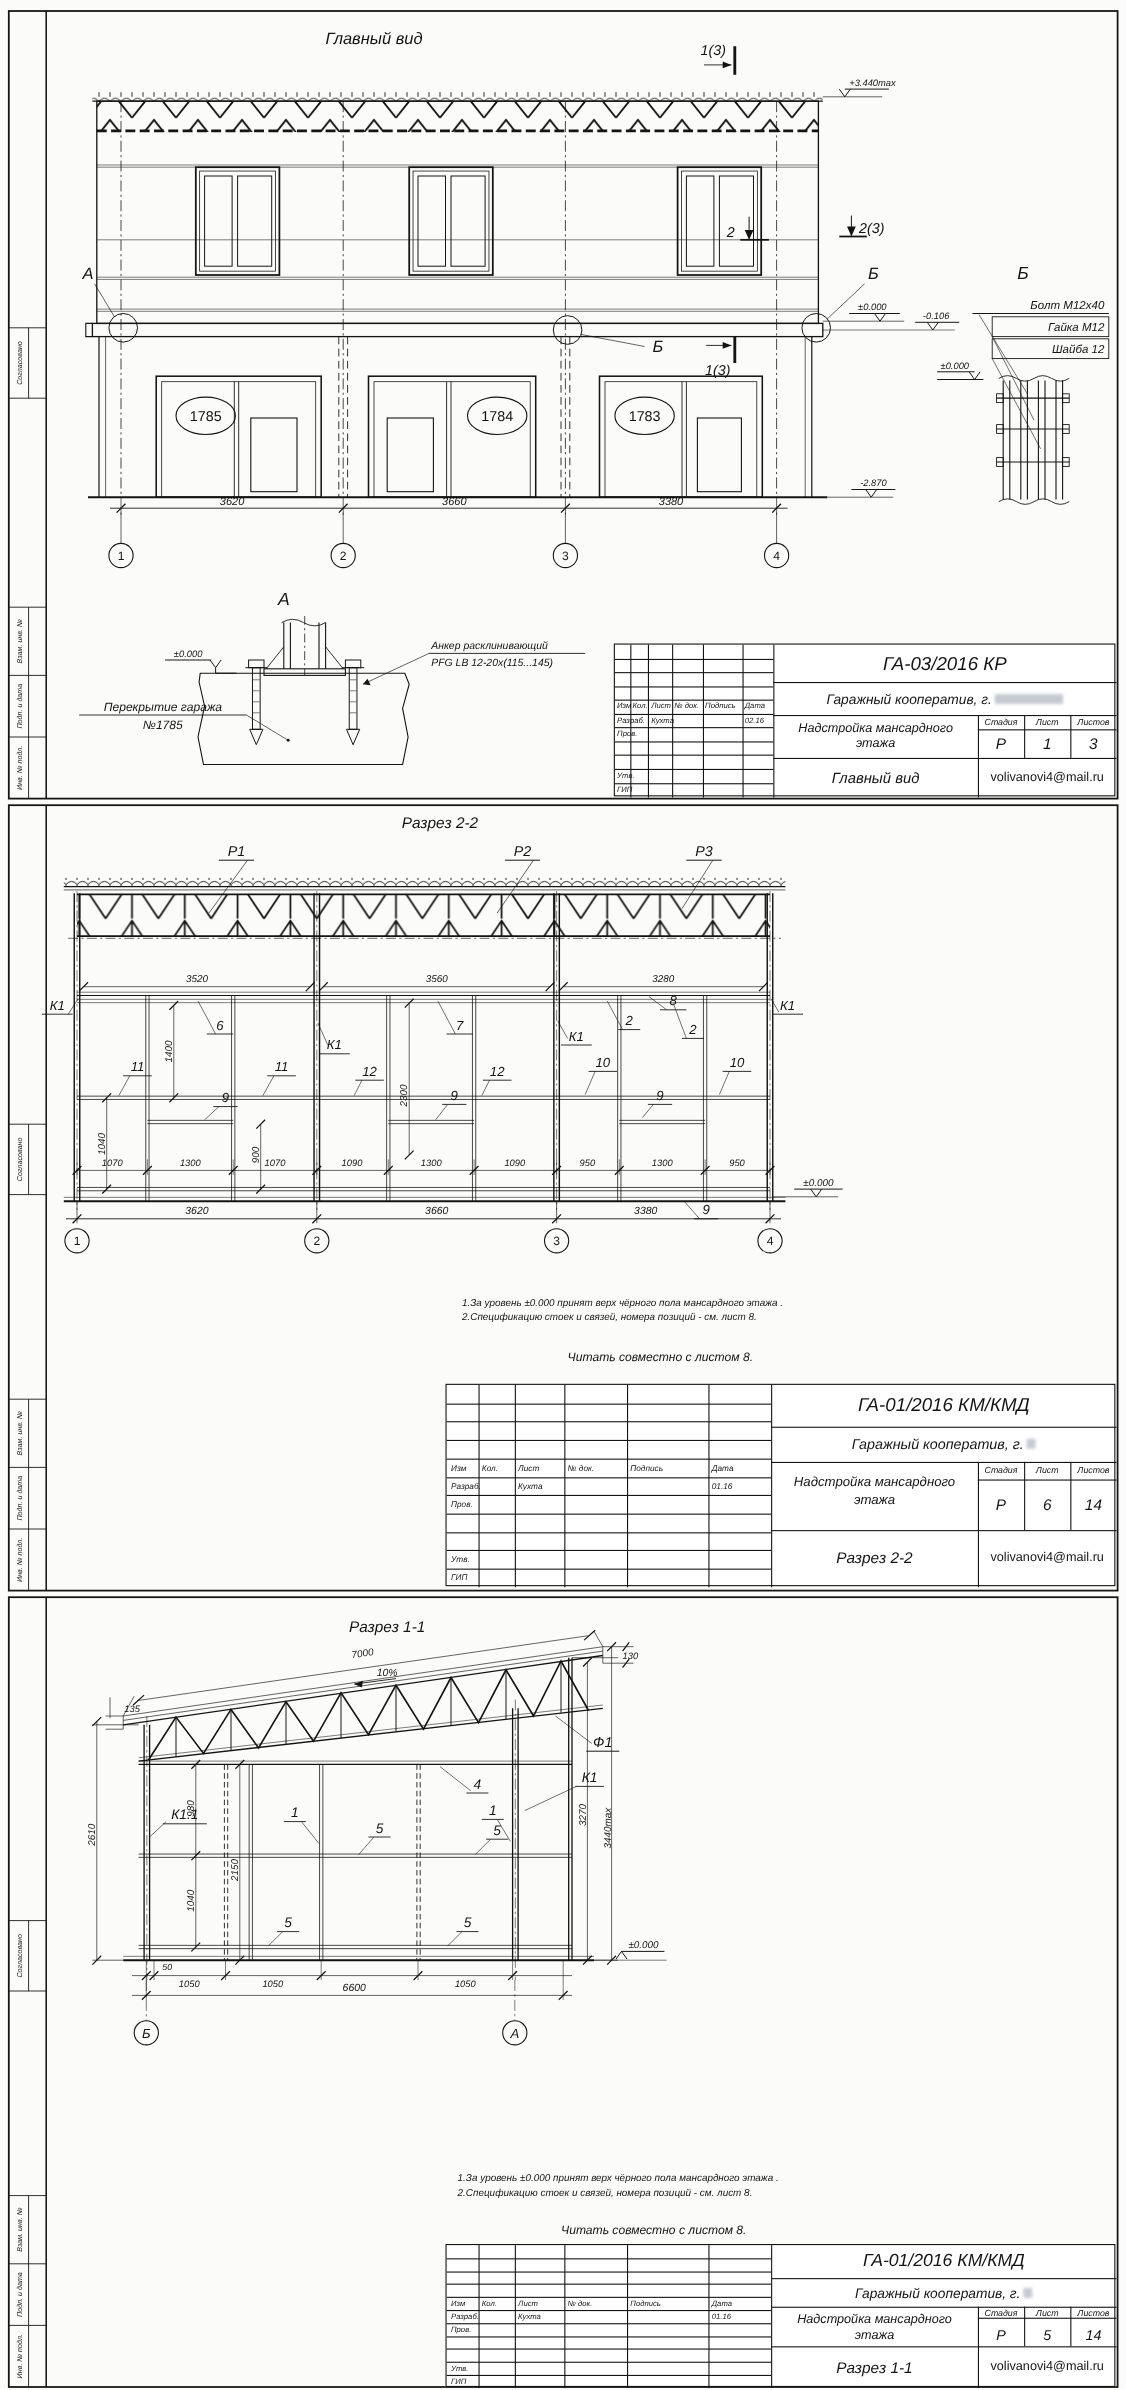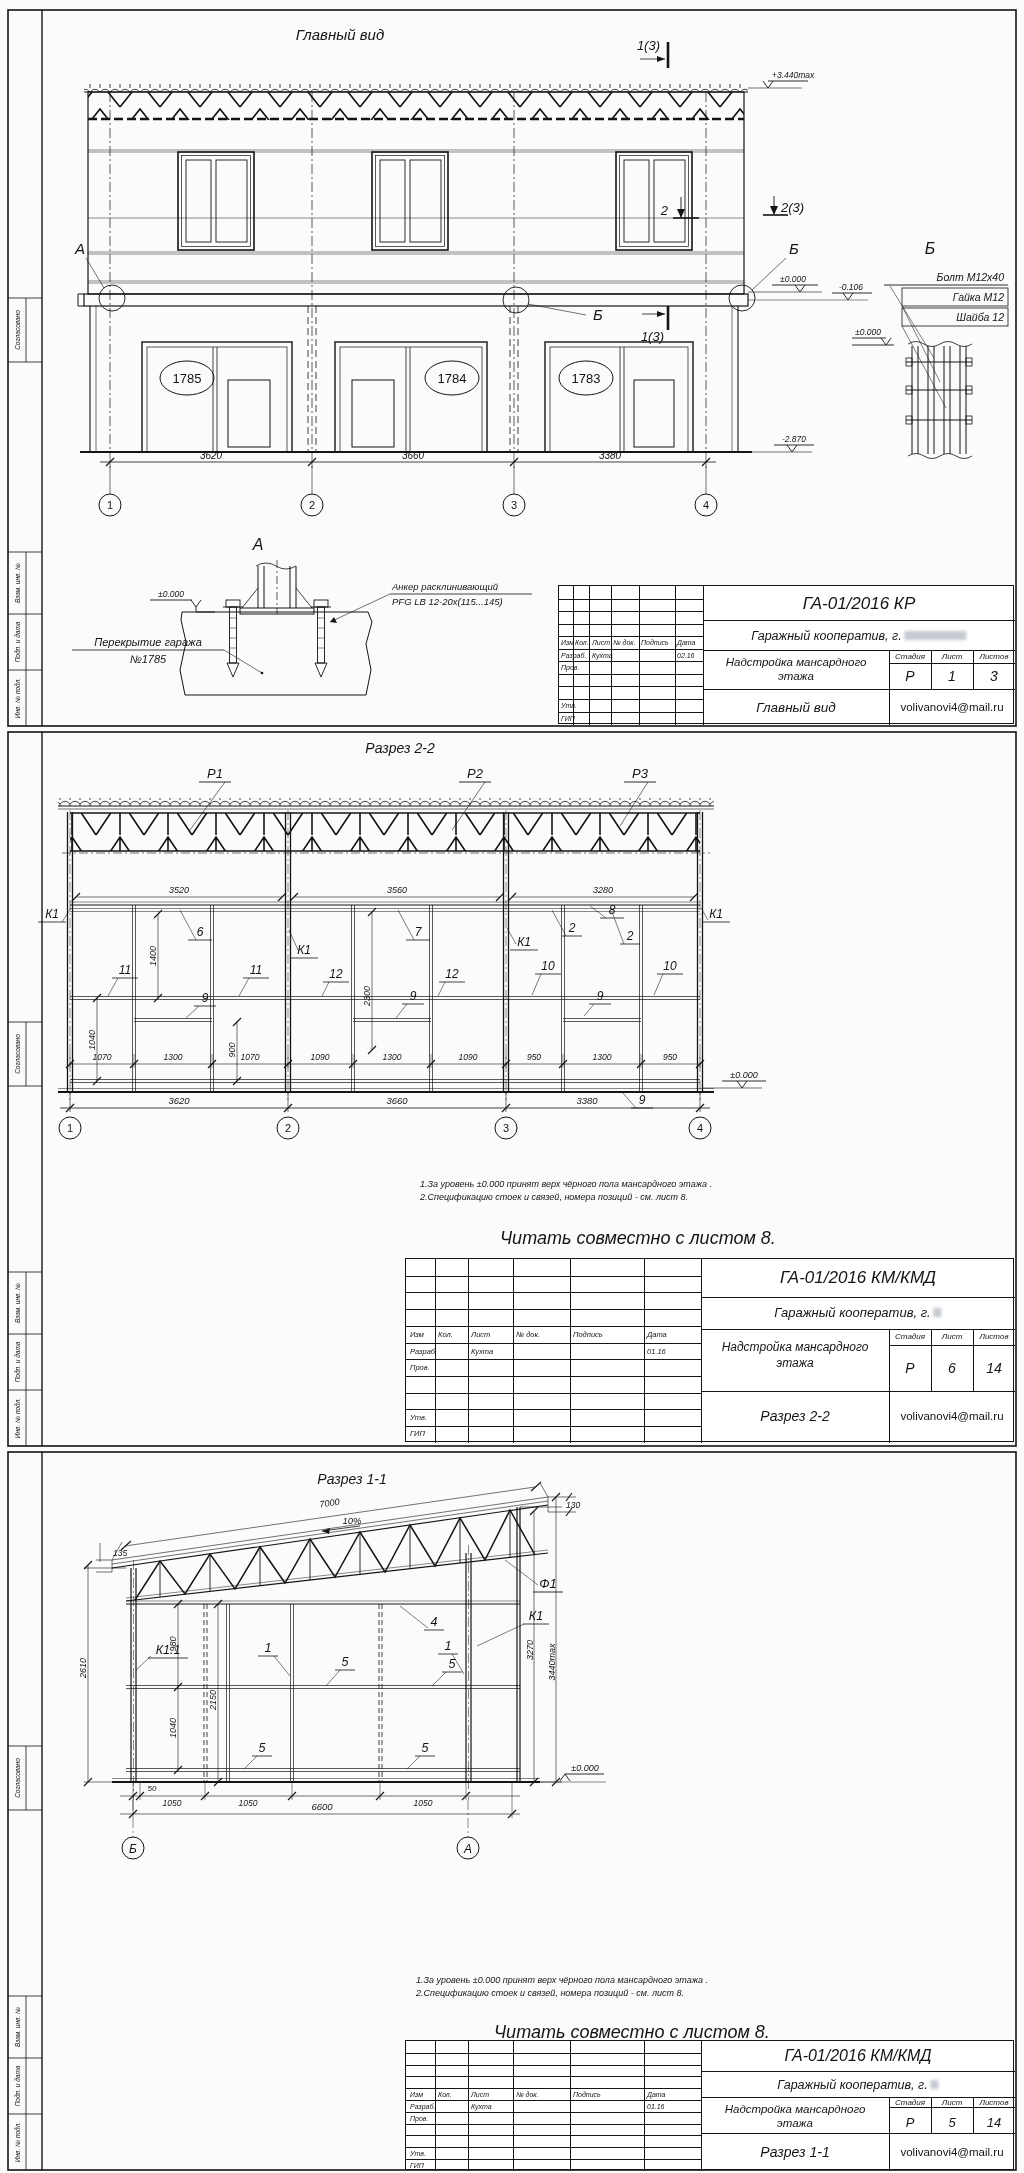--- a/index.html
+++ b/index.html
@@ -9,21 +9,21 @@
   svg .ln{stroke:#141414;fill:none;}
   svg text{fill:#141414;font-family:"Liberation Sans",sans-serif;font-style:italic;}
   svg text.up{font-style:normal;}
   .tb{position:absolute;border:1.6px solid #141414;background:#fff;box-sizing:border-box;}
   .tb .vl{position:absolute;width:0;border-left:1px solid #141414;}
   .tb .hl{position:absolute;height:0;border-top:1px solid #141414;}
   .tb .tx{position:absolute;font-style:italic;white-space:nowrap;line-height:1;}
   .tb .ctr{transform:translateX(-50%);}
   .redact{display:inline-block;width:62px;height:9px;background:#b7bcc5;filter:blur(1.5px);opacity:.8;vertical-align:baseline;margin-left:3px;}
   .note{position:absolute;font-style:italic;font-size:9px;line-height:13px;white-space:nowrap;}
-  .readnote{position:absolute;font-style:italic;font-size:18px;white-space:nowrap;}
+  .readnote{position:absolute;font-style:italic;font-size:11px;white-space:nowrap;margin-left:16px;}
 </style>
 </head>
 <body>
 
 <div id="page">
 
 <svg class="sheet-svg" style="top:0" width="1024" height="728" viewBox="0 0 1024 728">
   <defs>
     <pattern id="corr1" width="4.4" height="9" patternUnits="userSpaceOnUse">
       <path d="M1.1,0V9 M3,0V9" stroke="#4c4c4c" stroke-width="0.55"></path>
@@ -611,21 +611,21 @@
   <span class="tx" style="left:33px;top:53px;font-size:7px">Лист</span>
   <span class="tx" style="left:54px;top:53px;font-size:7px">№ док.</span>
   <span class="tx" style="left:82px;top:53px;font-size:7px">Подпись</span>
   <span class="tx" style="left:118px;top:53px;font-size:7px">Дата</span>
   <span class="tx" style="left:2px;top:66px;font-size:7px">Разраб.</span>
   <span class="tx" style="left:33px;top:66px;font-size:7px">Кухта</span>
   <span class="tx" style="left:118px;top:66px;font-size:7px">02.16</span>
   <span class="tx" style="left:2px;top:78px;font-size:7px">Пров.</span>
   <span class="tx" style="left:2px;top:116px;font-size:7px">Утв.</span>
   <span class="tx" style="left:2px;top:129px;font-size:7px">ГИП</span>
-  <span class="tx ctr" style="left:300px;top:9px;font-size:17px">ГА-01/2016 КР</span>
+  <span class="tx ctr" style="left:300px;top:9px;font-size:17px">ГА-03/2016 КР</span>
   <span class="tx ctr" style="left:300px;top:44px;font-size:12.5px"><span>Гаражный кооператив, г.</span><span class="redact"></span></span>
   <span class="tx ctr" style="left:237px;top:71px;font-size:11.5px">Надстройка мансардного</span>
   <span class="tx ctr" style="left:237px;top:85px;font-size:11.5px">этажа</span>
   <span class="tx ctr" style="left:351px;top:67px;font-size:8px">Стадия</span>
   <span class="tx ctr" style="left:393px;top:67px;font-size:8px">Лист</span>
   <span class="tx ctr" style="left:435px;top:67px;font-size:8px">Листов</span>
   <span class="tx ctr" style="left:351px;top:83px;font-size:14px">Р</span>
   <span class="tx ctr" style="left:393px;top:83px;font-size:14px">1</span>
   <span class="tx ctr" style="left:435px;top:83px;font-size:14px">3</span>
   <span class="tx ctr" style="left:237px;top:115px;font-size:13.5px">Главный вид</span>

